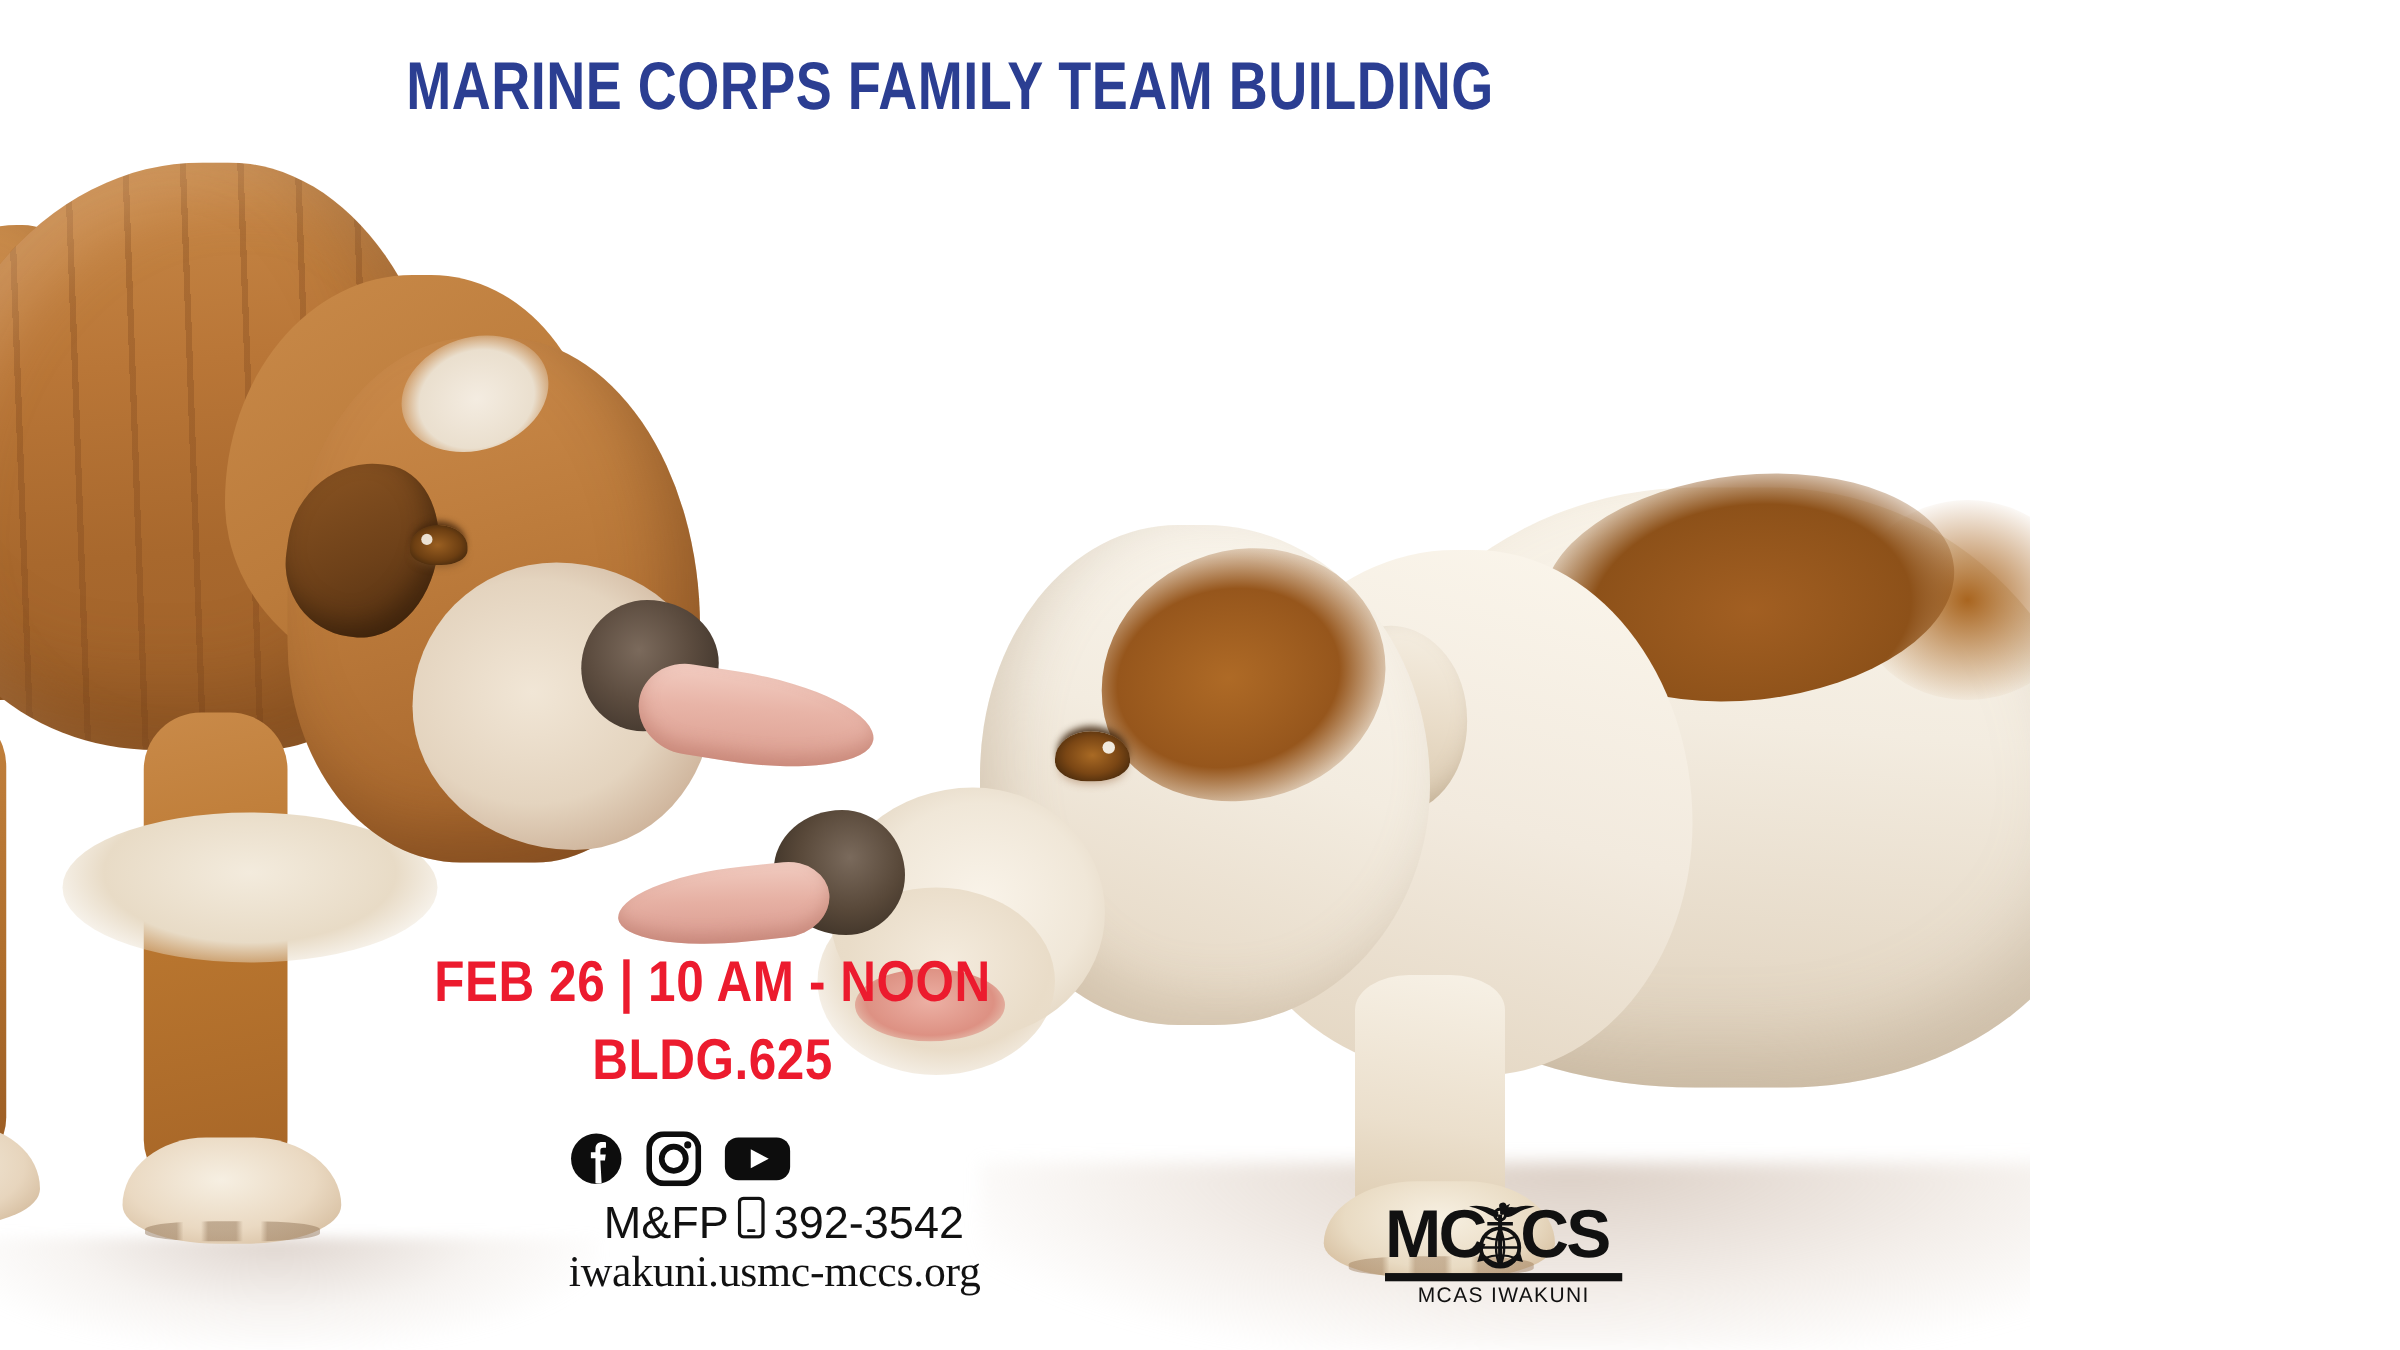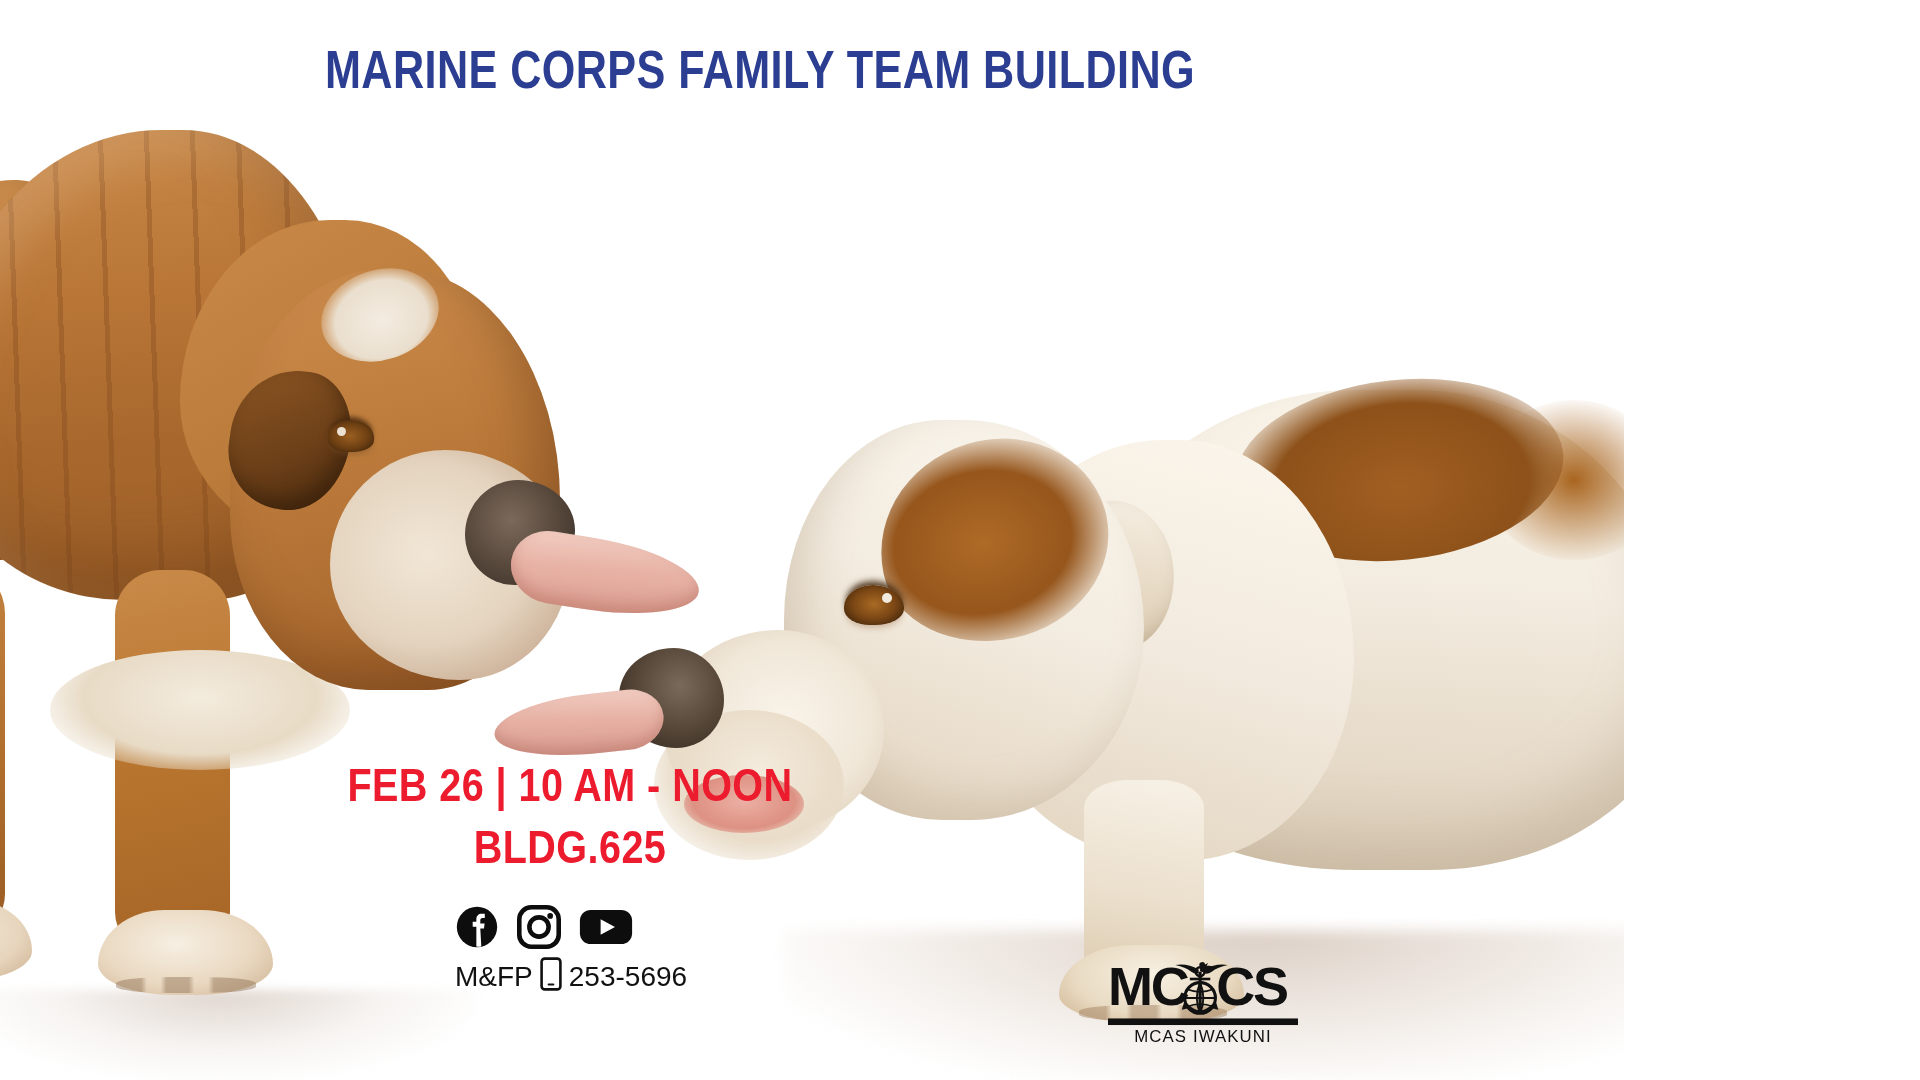--- a/index.html
+++ b/index.html
@@ -356,27 +356,28 @@
   .social-row {
     display: flex;
     align-items: center;
     gap: 18px;
     margin-bottom: 8px;
   }
   .social-row svg { display: block; }
 
   .contact-line1 {
     font-family: "Liberation Sans", sans-serif;
-    font-size: 28px;
+    font-size: 36px;
     color: #111111;
     letter-spacing: 0px;
     display: flex;
     align-items: center;
     gap: 7px;
     line-height: 1.05;
+    margin-left: 28px;
   }
   .contact-line2 {
     font-family: "Liberation Serif", serif;
     font-size: 35px;
     color: #111111;
     line-height: 1.1;
     margin-top: 1px;
     letter-spacing: -0.2px;
   }
   .phone-glyph { display:block; }
@@ -476,23 +477,24 @@
       </div>
 
       <div class="contact-line1">
         <span>M&amp;FP</span>
         <span class="phone-glyph">
           <svg width="22" height="34" viewBox="0 0 22 34">
             <rect x="1.6" y="1.6" width="18.8" height="30.8" rx="3.2" ry="3.2" fill="none" stroke="#111111" stroke-width="2.6"></rect>
             <rect x="7.6" y="26.4" width="6.8" height="2.2" rx="1.1" fill="#111111"></rect>
           </svg>
         </span>
-        <span>253-5696</span>
+        <span>392-3542</span>
       </div>
 
+      <div class="contact-line2">iwakuni.usmc-mccs.org</div>
     </div>
 
     <div class="mccs-logo">
       <svg viewBox="0 0 260 118" role="img">
 
         <text x="0" y="62" font-family="Liberation Sans, sans-serif" font-weight="bold" font-size="74" letter-spacing="-3" fill="#111111">MC</text>
         <text x="148" y="62" font-family="Liberation Sans, sans-serif" font-weight="bold" font-size="74" letter-spacing="-3" fill="#111111">CS</text>
 
         <g fill="#111111">
 

